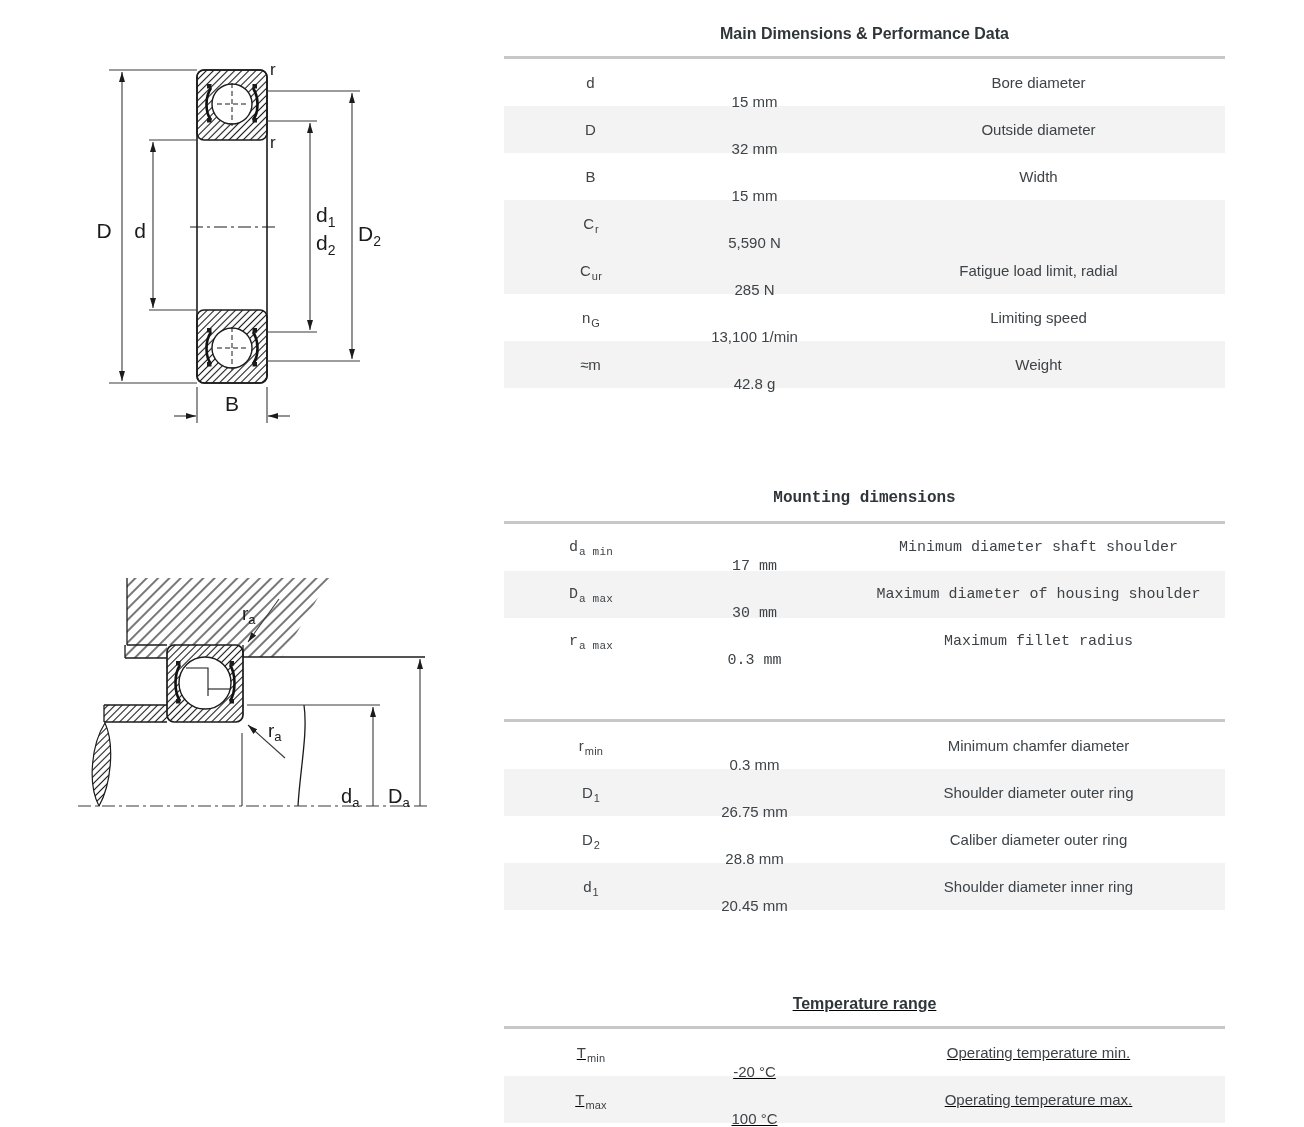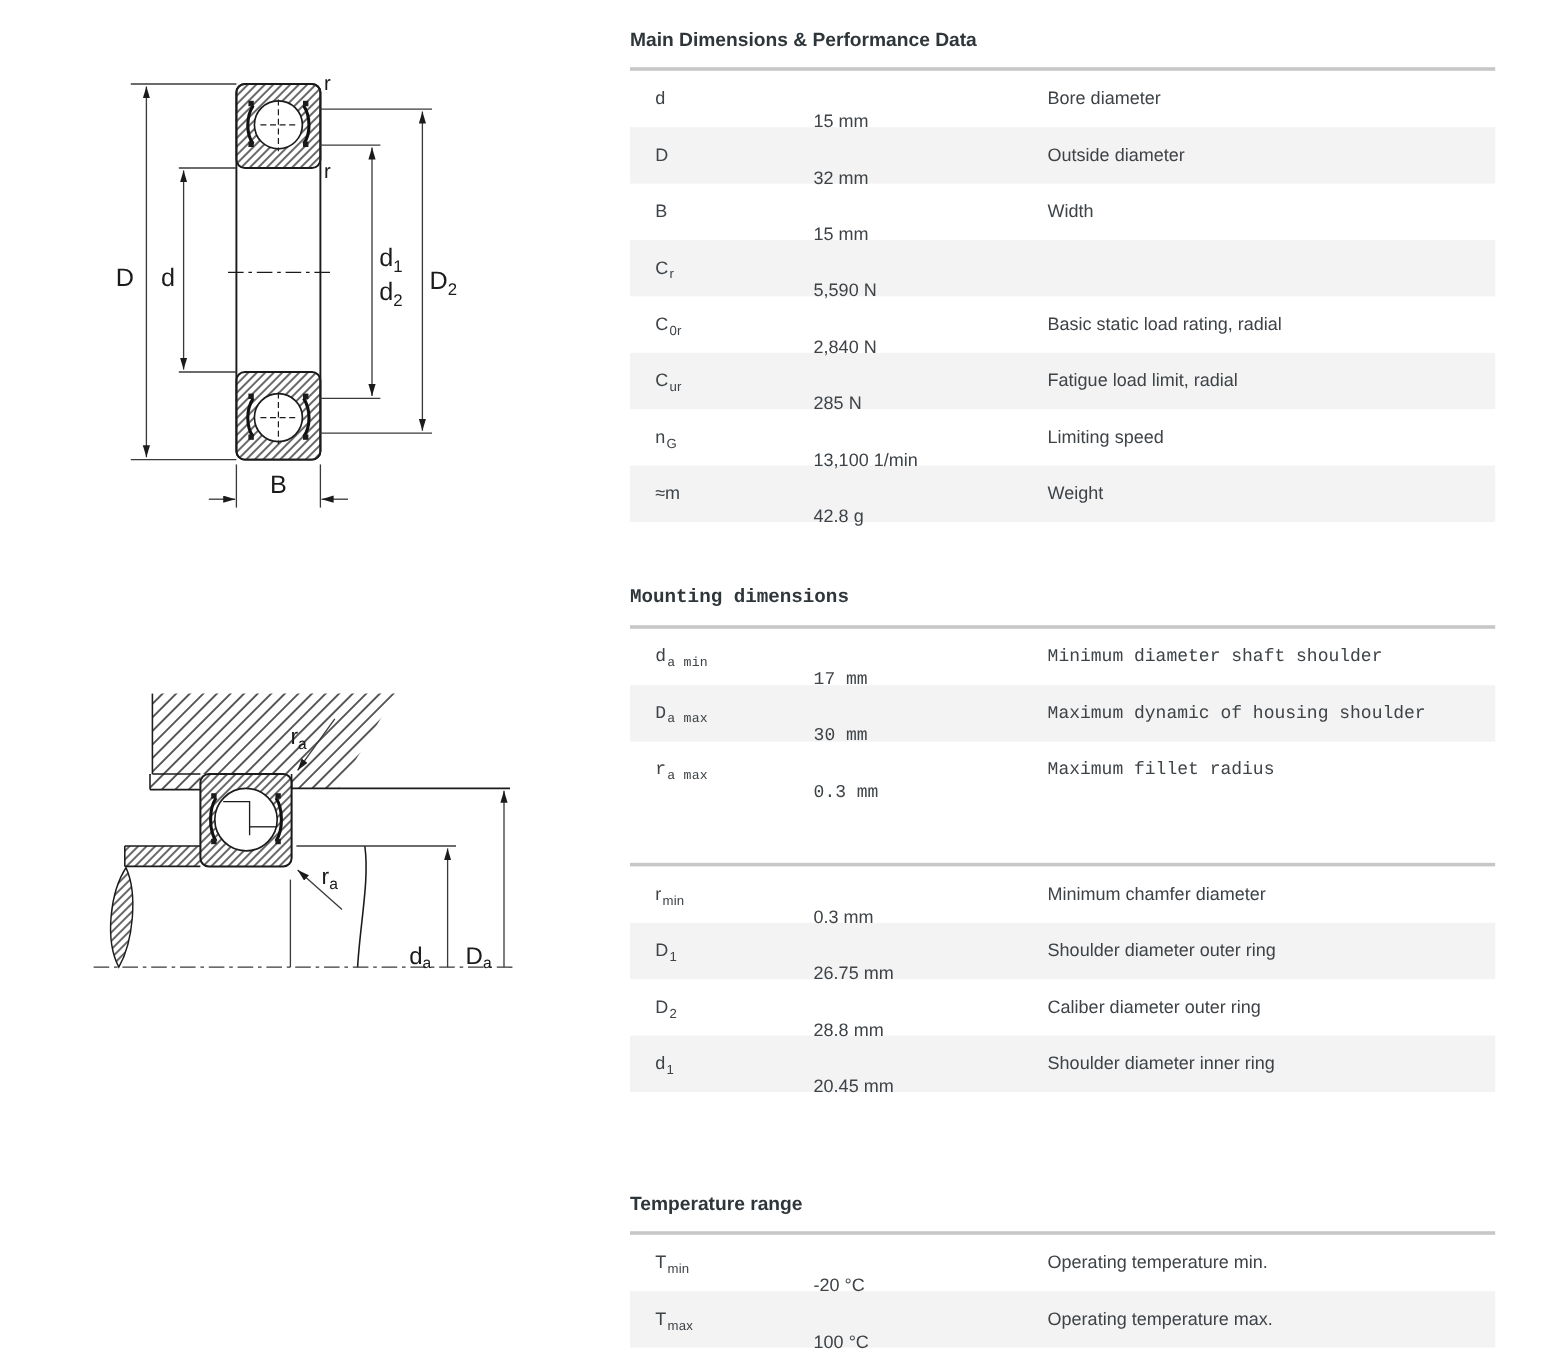--- a/index.html
+++ b/index.html
@@ -1,20 +1,20 @@
 <!DOCTYPE html>
 <html><head>
 <meta charset="utf-8">
 <style>
   html,body{margin:0;padding:0;background:#fff;}
   body{font-family:"Liberation Sans",sans-serif;}
   #page{position:relative;width:1304px;height:1127px;background:#ffffff;overflow:hidden;}
 
   
-  .section{position:absolute;left:525px;width:721px;}
+  .section{position:absolute;left:504px;width:721px;text-align:center;}
   .sec-title{font-size:16px;line-height:19px;font-weight:700;color:#2f363a;margin:0 0 13px 0;}
   .rows{border-top:3px solid #c7c7c7;}
   .row{display:flex;align-items:center;height:47px;font-size:15px;color:#3e4347;}
   .row.stripe{background:#f3f3f3;}
   .c-sym{width:132px;padding-left:21px;flex:none;}
   .c-val{width:195px;flex:none;margin-top:37px;}
   .c-desc{flex:1;}
   .sub{font-size:11px;position:relative;top:4px;margin-left:1px;letter-spacing:0.2px;}
 
   
@@ -180,25 +180,20 @@
           </div>
           <div class="row">
             <div class="c-sym"><span>B</span><span class="sub"></span></div>
             <div class="c-val">15 mm</div>
             <div class="c-desc">Width</div>
           </div>
           <div class="row stripe">
             <div class="c-sym"><span>C</span><span class="sub">r</span></div>
             <div class="c-val">5,590 N</div>
           </div>
-          <div class="row">
-            <div class="c-sym"><span>C</span><span class="sub">0r</span></div>
-            <div class="c-val">2,840 N</div>
-            <div class="c-desc">Basic static load rating, radial</div>
-          </div>
           <div class="row stripe">
             <div class="c-sym"><span>C</span><span class="sub">ur</span></div>
             <div class="c-val">285 N</div>
             <div class="c-desc">Fatigue load limit, radial</div>
           </div>
           <div class="row">
             <div class="c-sym"><span>n</span><span class="sub">G</span></div>
             <div class="c-val">13,100 1/min</div>
             <div class="c-desc">Limiting speed</div>
           </div>
@@ -213,21 +208,21 @@
         <div class="sec-title">Mounting dimensions</div>
         <div class="rows">
           <div class="row">
             <div class="c-sym"><span>d</span><span class="sub">a min</span></div>
             <div class="c-val">17 mm</div>
             <div class="c-desc">Minimum diameter shaft shoulder</div>
           </div>
           <div class="row stripe">
             <div class="c-sym"><span>D</span><span class="sub">a max</span></div>
             <div class="c-val">30 mm</div>
-            <div class="c-desc">Maximum dynamic of housing shoulder</div>
+            <div class="c-desc">Maximum diameter of housing shoulder</div>
           </div>
           <div class="row">
             <div class="c-sym"><span>r</span><span class="sub">a max</span></div>
             <div class="c-val">0.3 mm</div>
             <div class="c-desc">Maximum fillet radius</div>
           </div>
         </div>
       </div>
       <div class="section" style="top: 719px;">
         <div class="rows">
@@ -246,21 +241,21 @@
             <div class="c-val">28.8 mm</div>
             <div class="c-desc">Caliber diameter outer ring</div>
           </div>
           <div class="row stripe">
             <div class="c-sym"><span>d</span><span class="sub">1</span></div>
             <div class="c-val">20.45 mm</div>
             <div class="c-desc">Shoulder diameter inner ring</div>
           </div>
         </div>
       </div>
-      <div class="section" style="top: 994px;">
+      <div class="section" style="top: 994px; text-decoration: underline;">
         <div class="sec-title">Temperature range</div>
         <div class="rows">
           <div class="row">
             <div class="c-sym"><span>T</span><span class="sub">min</span></div>
             <div class="c-val">-20 °C</div>
             <div class="c-desc">Operating temperature min.</div>
           </div>
           <div class="row stripe">
             <div class="c-sym"><span>T</span><span class="sub">max</span></div>
             <div class="c-val">100 °C</div>

